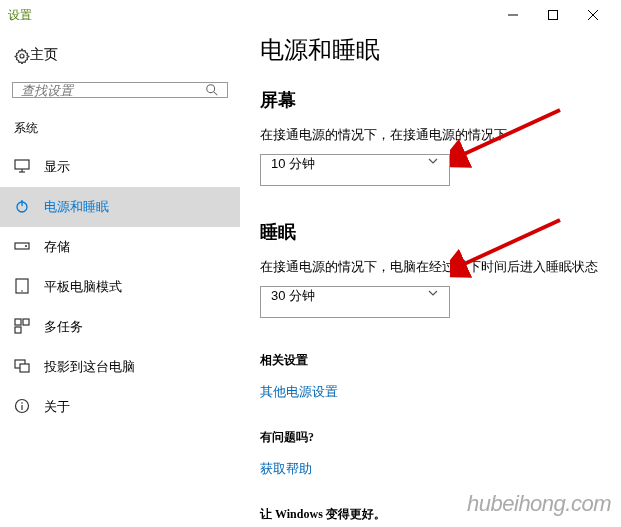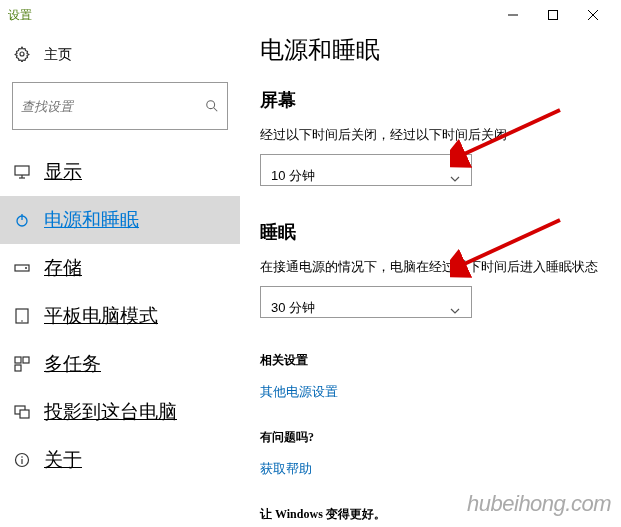--- a/index.html
+++ b/index.html
@@ -7,41 +7,41 @@
     
     .titlebar { display: flex; align-items: center; height: 30px; padding: 0 8px; }
     .titlebar-title { font-size: 12px; color: #4d7c0f; }
     .titlebar-spacer { flex: 1; }
     .titlebar-btn { width: 40px; height: 28px; display: flex; align-items: center; justify-content: center; font-size: 12px; color: #000; }
     .titlebar-btn svg { width: 10px; height: 10px; }
     
     .content { display: flex; height: calc(100% - 30px); }
     
     .sidebar { width: 240px; padding: 8px 0; }
-    .home-row { display: flex; align-items: flex-start; padding: 8px 14px; gap: 14px; margin-bottom: 10px; }
+    .home-row { display: flex; align-items: flex-end; padding: 8px 14px; margin-bottom: 10px; }
     .home-row .icon { width: 16px; height: 16px; display: flex; align-items: center; justify-content: center; }
     .home-label { font-size: 14px; }
     
-    .searchbox { margin: 0 12px 18px 12px; border: 1px solid #999; height: 48px; display: flex; align-items: center; padding: 0 8px; }
+    .searchbox { margin: 0 12px 18px 12px; border: 1px solid #999; height: 16px; display: flex; align-items: center; padding: 0 8px; }
     .searchbox input { border: none; outline: none; flex: 1; font-size: 13px; color: #666; font-style: italic; background: transparent; }
     .searchbox .search-icon { color: #666; }
     
     .section-label { font-size: 12px; color: #000; padding: 4px 14px 10px 14px; }
     
-    .nav-item { display: flex; align-items: center; padding: 11px 14px; gap: 14px; font-size: 19px; cursor: pointer; text-decoration: underline; }
+    .nav-item { display: flex; padding: 11px 14px; gap: 14px; font-size: 13px; cursor: pointer; }
     .nav-item .icon { width: 16px; height: 16px; color: #333; display: flex; align-items: center; justify-content: center; }
     .nav-item.active { background: #d9d9d9; color: #0078d4; }
     .nav-item.active .icon { color: #0078d4; }
     
     .main { flex: 1; padding: 4px 20px 0 20px; overflow-y: auto; }
     .page-title { font-size: 24px; font-weight: 400; margin-bottom: 22px; }
     .sub-heading { font-size: 18px; font-weight: 700; margin-bottom: 14px; }
     .desc { font-size: 13px; color: #000; margin-bottom: 10px; }
     
-    .dropdown { width: 212px; height: 32px; border: 1px solid #999; display: flex; align-items: flex-end; padding: 0 10px; font-size: 13px; margin-bottom: 34px; position: relative; }
+    .dropdown { width: 190px; height: 32px; border: 1px solid #999; display: flex; align-items: flex-start; padding: 0 10px; font-size: 13px; margin-bottom: 34px; position: relative; }
     .dropdown .chev { margin-left: auto; color: #555; }
     
     .related-heading { font-size: 12px; margin-bottom: 14px; font-family: Liberation Serif, serif; }
     .link { font-size: 13px; color: #0066b4; margin-bottom: 28px; cursor: pointer; }
     
     .arrow { position: absolute; pointer-events: none; }
     
     .watermark { position: absolute; right: 10px; bottom: 10px; font-size: 22px; font-weight: normal; font-style: italic; color: #aaa; letter-spacing: -0.5px; }
     
     svg { display: block; }
@@ -84,20 +84,21 @@
     <div class="searchbox">
       <input type="text" placeholder="查找设置" style="">
       <span class="search-icon">
         <svg width="14" height="14" viewBox="0 0 16 16">
             <circle cx="6.5" cy="6.5" r="4.5" fill="none" stroke="#666" stroke-width="1.2"></circle>
             <line x1="10" y1="10" x2="14" y2="14" stroke="#666" stroke-width="1.2"></line>
           </svg>
       </span>
     </div>
 
+    <div class="section-label">系统</div>
 
     <div class="nav-item">
       <span class="icon">
           <svg width="16" height="16" viewBox="0 0 16 16">
             <rect x="1" y="2" width="14" height="9" fill="none" stroke="currentColor" stroke-width="1.2"></rect>
             <line x1="5" y1="14" x2="11" y2="14" stroke="currentColor" stroke-width="1.2"></line>
             <line x1="8" y1="11" x2="8" y2="14" stroke="currentColor" stroke-width="1.2"></line>
           </svg>
         </span>
       <span>显示</span>
@@ -165,21 +166,21 @@
           </svg>
         </span>
       <span>关于</span>
     </div>
   </div>
 
   <div class="main">
     <h1 class="page-title">电源和睡眠</h1>
 
     <h2 class="sub-heading">屏幕</h2>
-    <div class="desc">经过以下时间后关闭，经过以下时间后关闭</div>
+    <div class="desc">在接通电源的情况下，在接通电源的情况下</div>
     <div class="dropdown">
       <span>10 分钟</span>
       <span class="chev">
           <svg width="12" height="12" viewBox="0 0 12 12">
             <path d="M2 4 L6 8 L10 4" fill="none" stroke="#555" stroke-width="1.2"></path>
           </svg>
         </span>
     </div>
 
     <h2 class="sub-heading">睡眠</h2>

